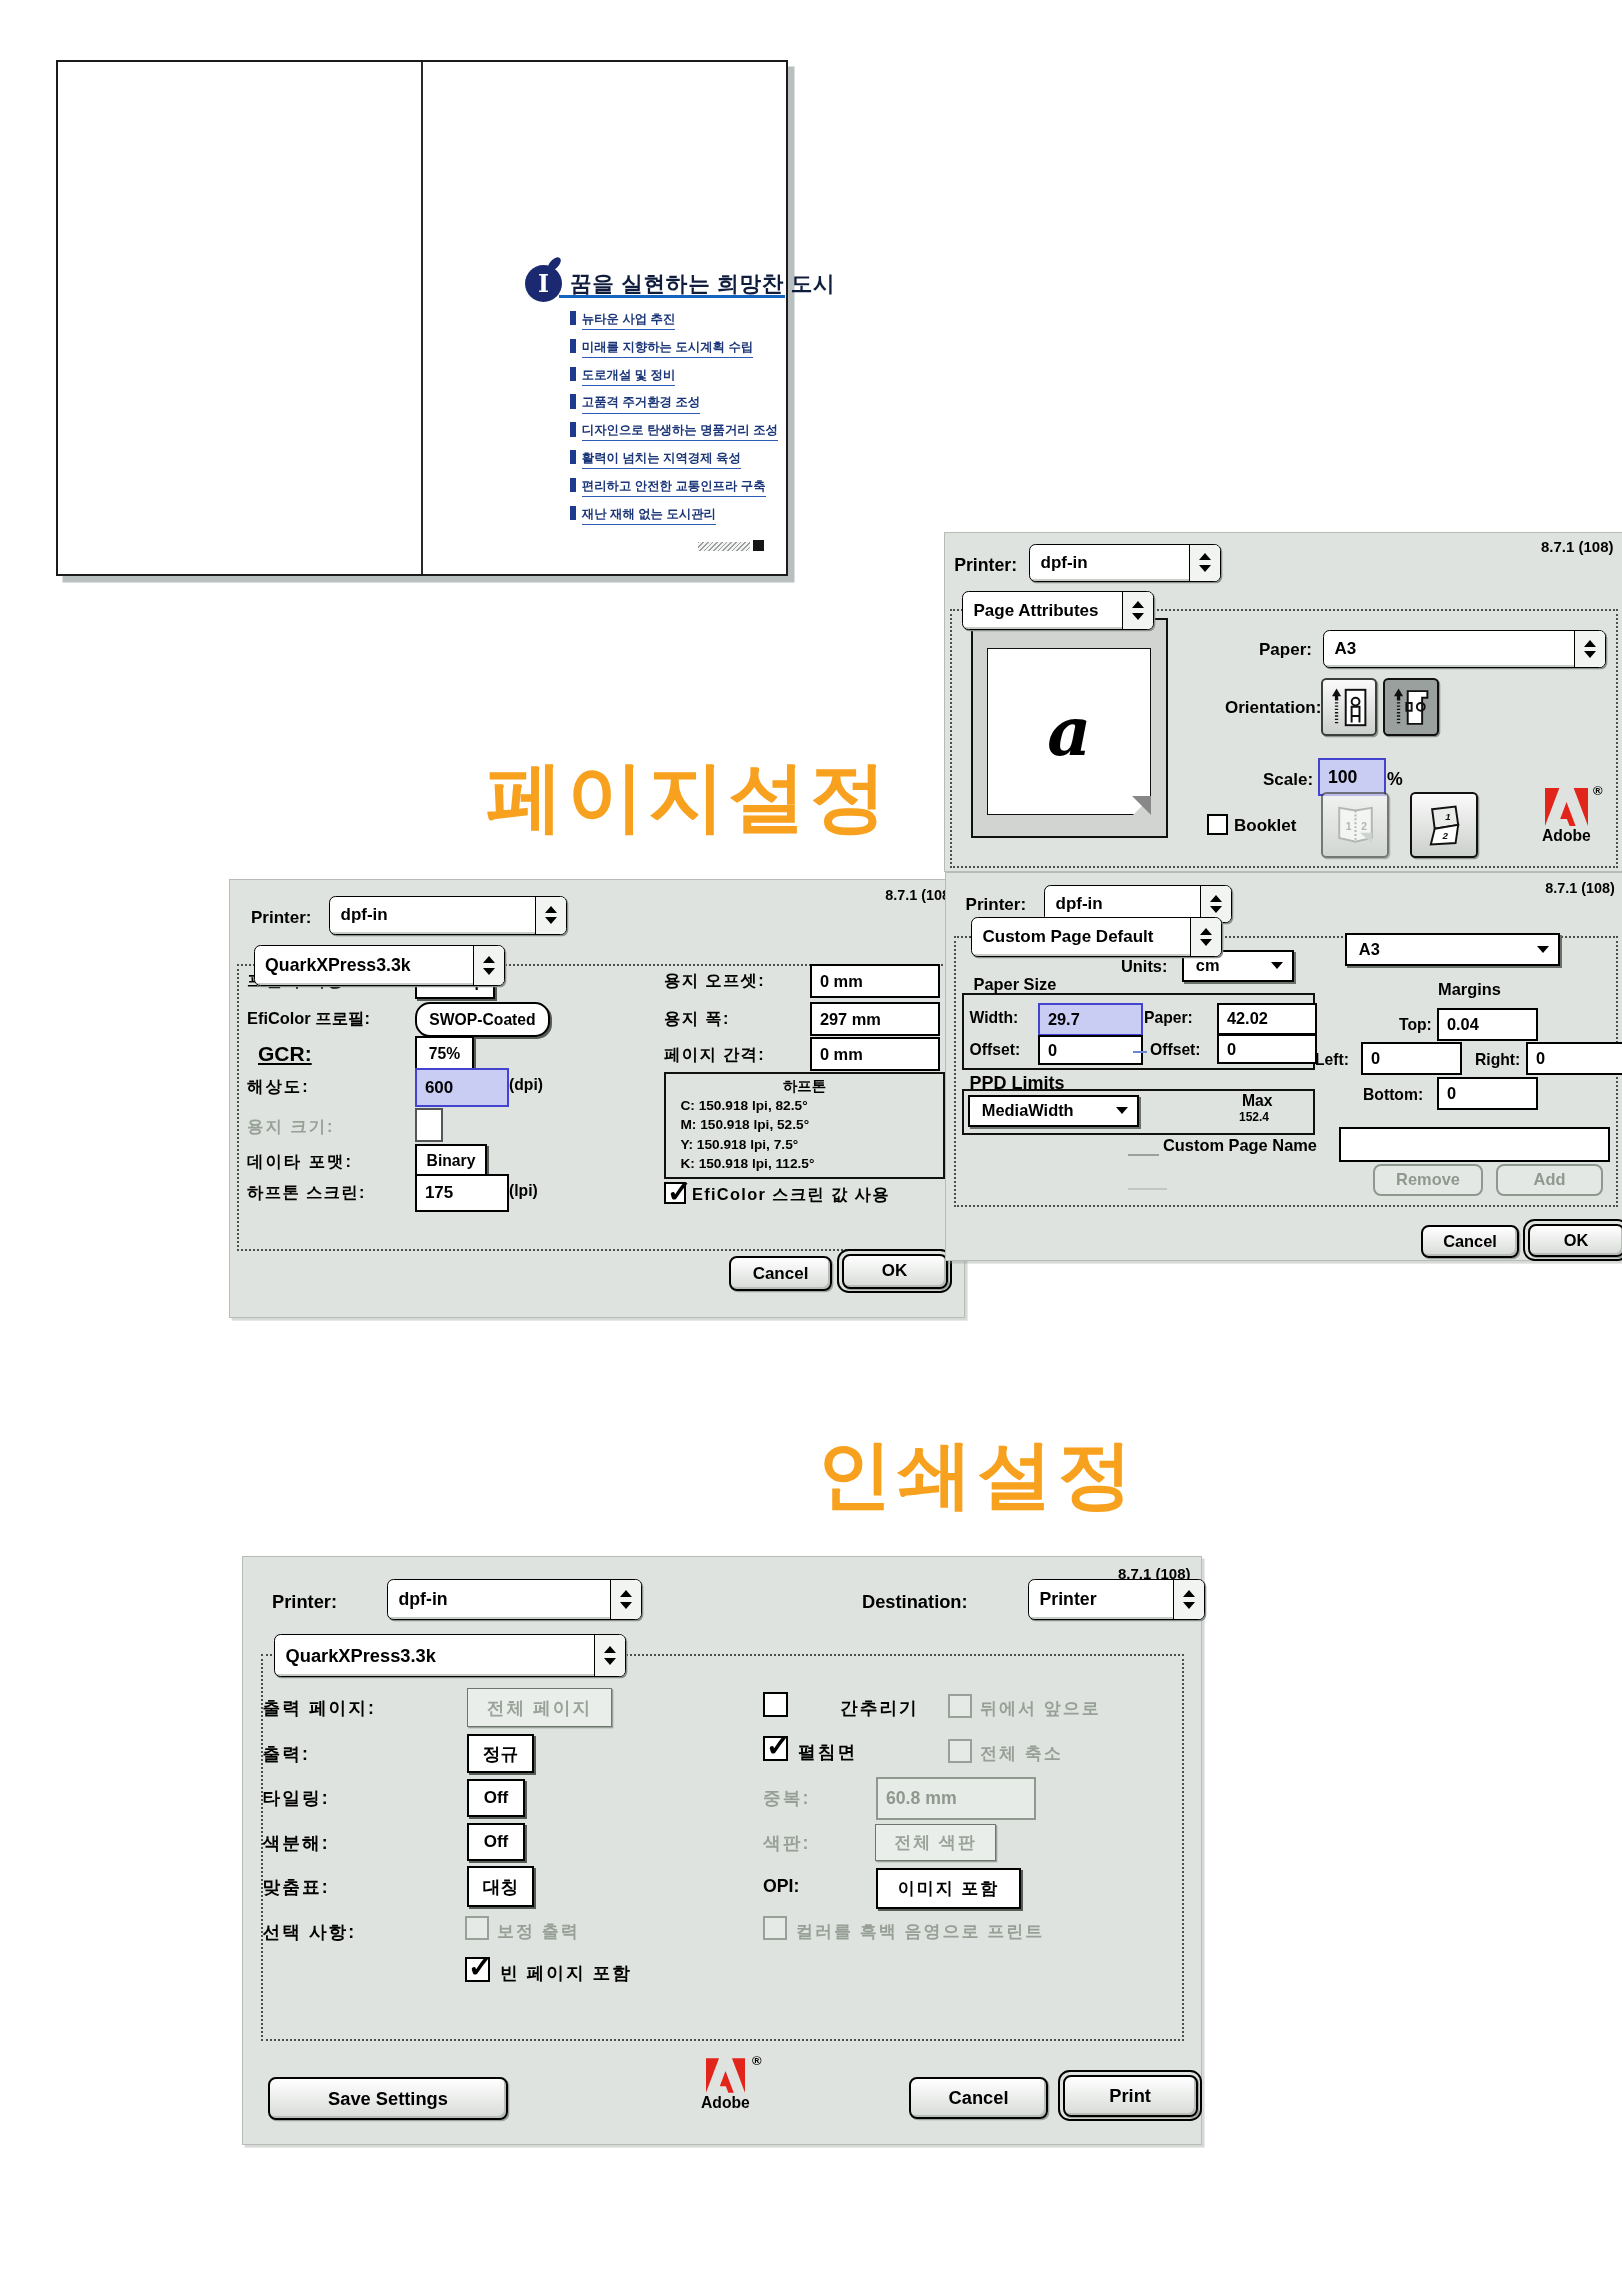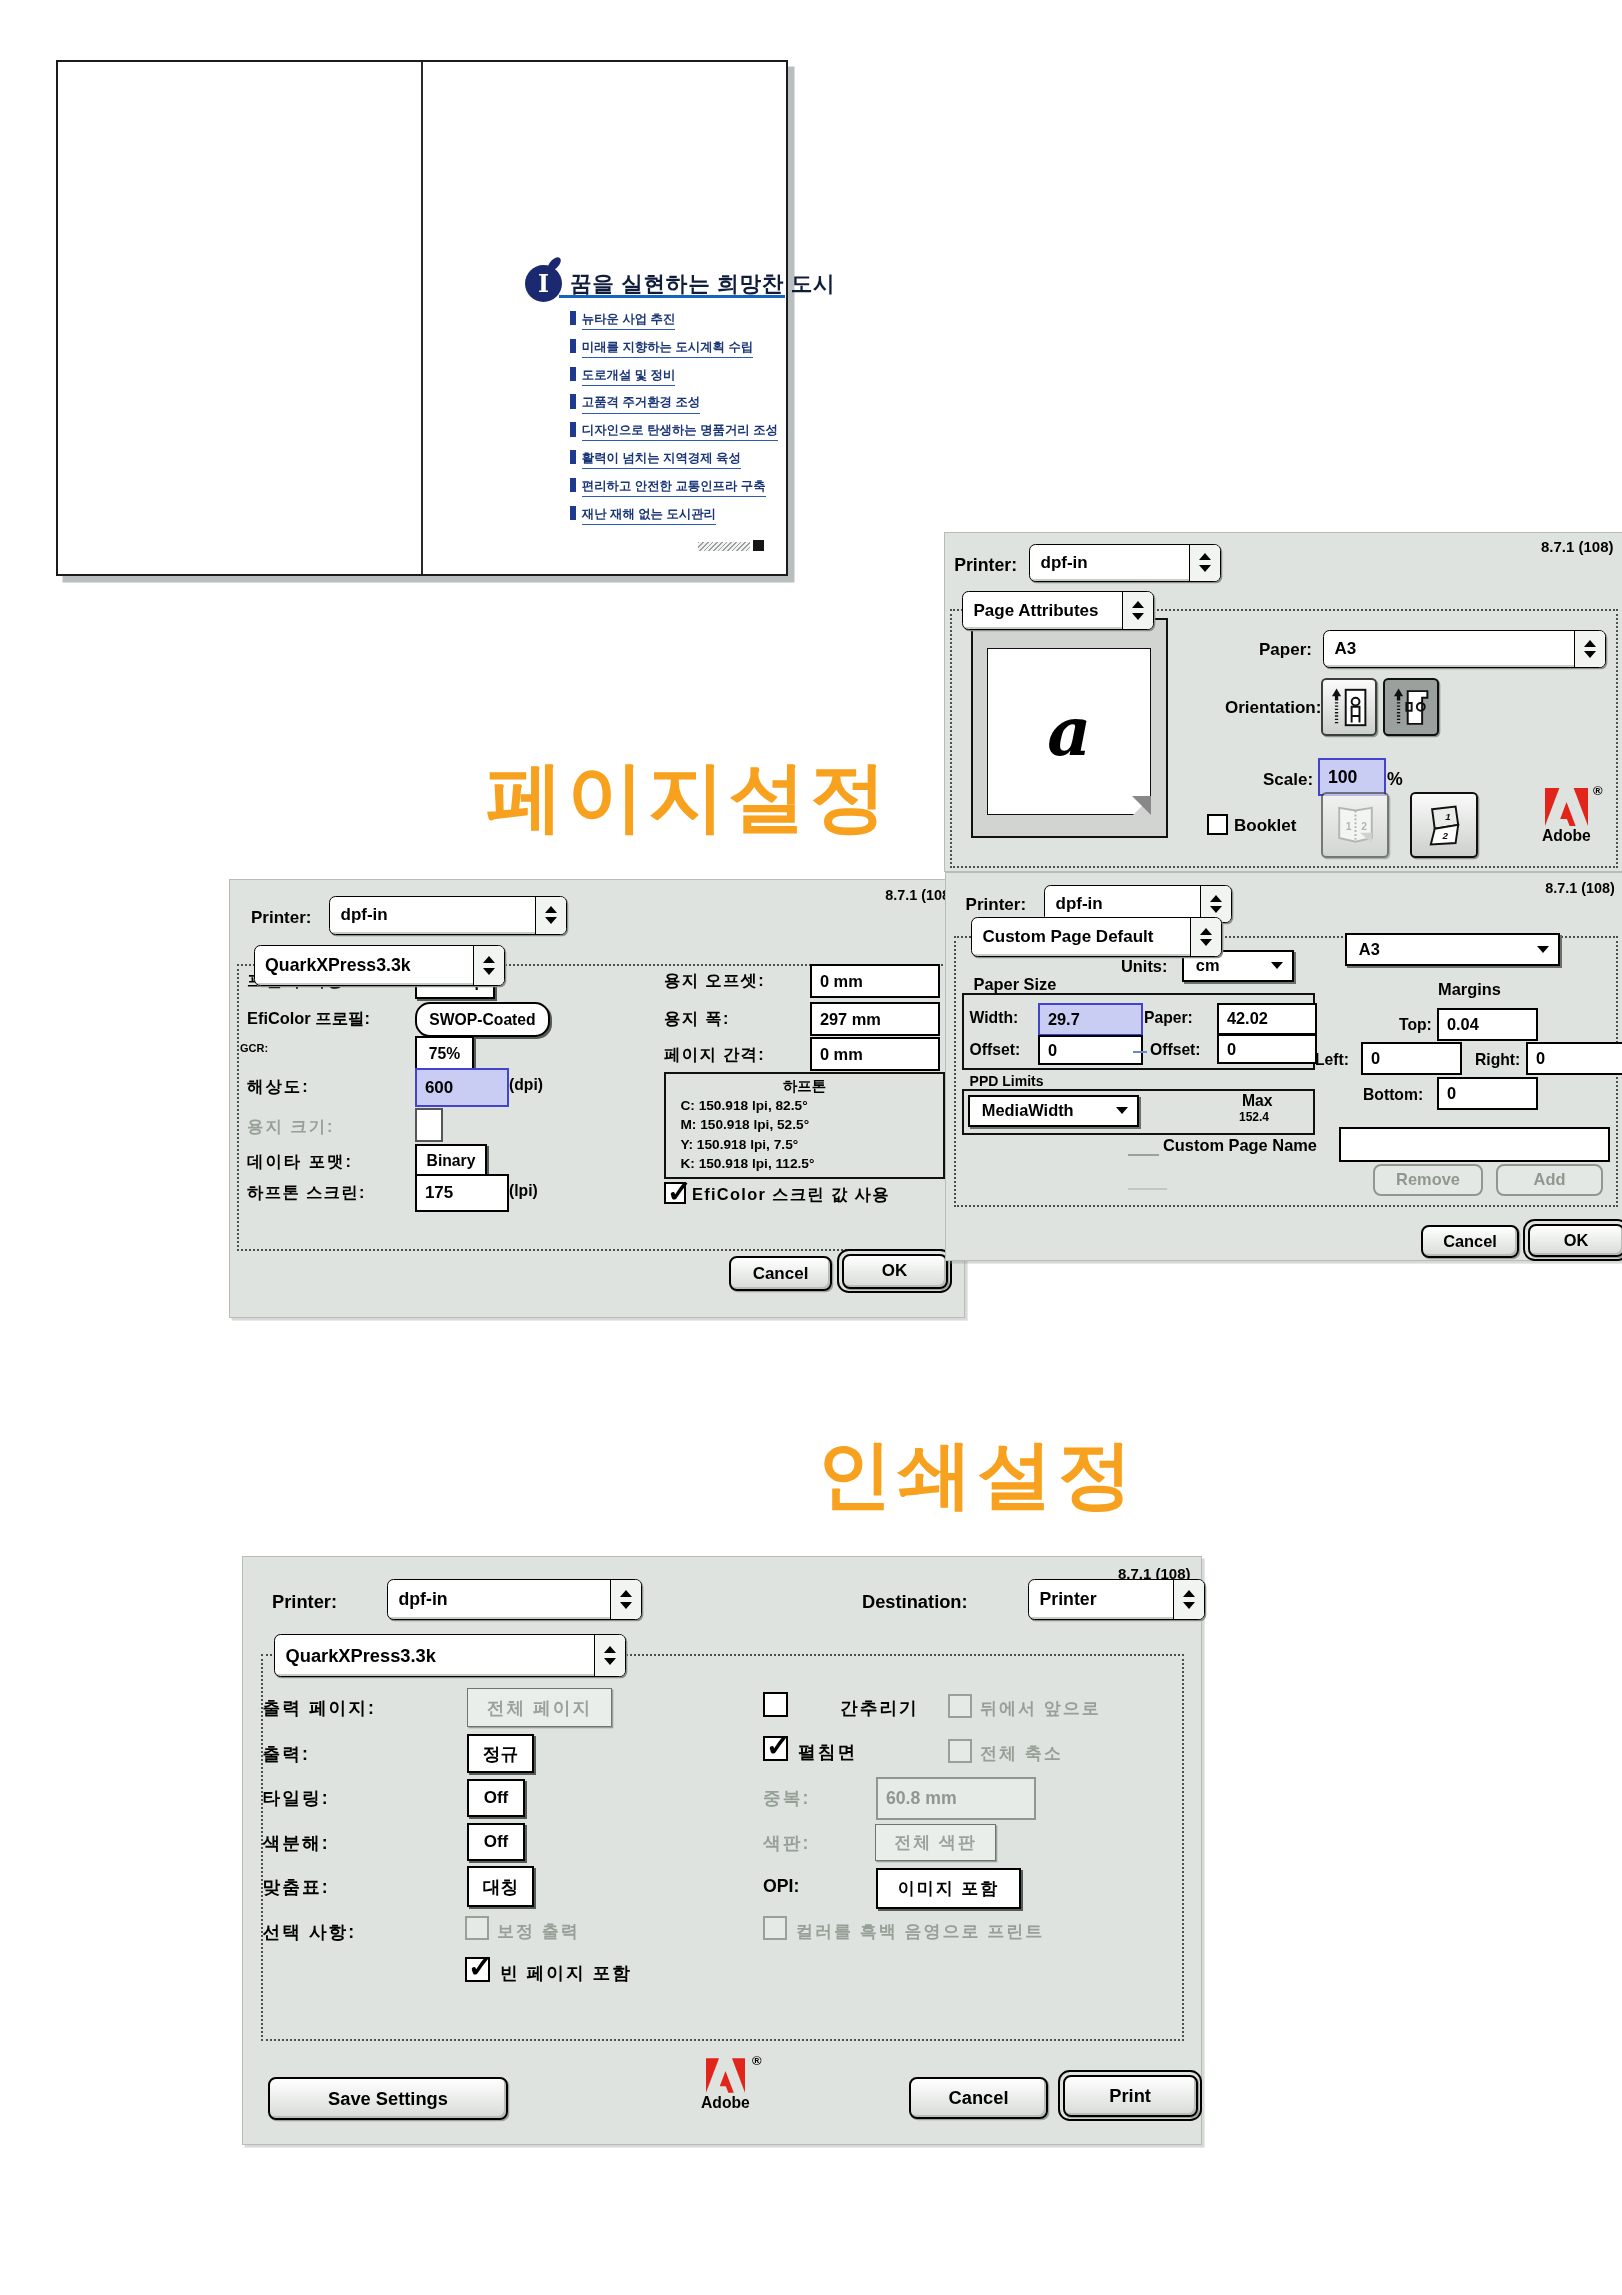--- a/index.html
+++ b/index.html
@@ -271,21 +271,21 @@
     <div class="lbl" style="left:17px;top:90px;font-size:16.4px;letter-spacing:2px;">프린터 기종:</div>
     <div class="vbtn" style="left:185px;top:84px;width:76px;height:31px;font-size:15.7px;">
         <span>JET Rip</span>
       </div>
 
     <div class="lbl" style="left:17px;top:128px;font-size:16.4px;">EfiColor 프로필:</div>
     <div class="vbtn" style="left:185px;top:122px;width:131px;height:31px;font-size:15.7px;border-radius:15px;">
         <span>SWOP-Coated</span>
       </div>
 
-    <div class="lbl" style="left:10px;top:162px;font-size:11px;">GCR:</div>
+    <div class="lbl" style="left:28px;top:162px;font-size:21px;text-decoration:underline;">GCR:</div>
     <div class="vbtn" style="left:185px;top:156px;width:55px;height:31px;font-size:15.7px;">
         <span>75%</span>
       </div>
 
     <div class="lbl" style="left:17px;top:196px;font-size:16.4px;letter-spacing:2px;">해상도:</div>
     <div class="field hl" style="left:185px;top:188px;width:82px;height:35px;font-size:17px;">
         <span>600</span>
       </div>
     <div class="lbl" style="left:279px;top:196px;font-size:15.7px;">(dpi)</div>
 
@@ -406,21 +406,21 @@
       </div>
     <div class="lbl" style="left:529px;top:178px;font-size:15.7px;">Right:</div>
     <div class="field" style="left:580px;top:169px;width:89px;height:29px;font-size:16.4px;">
         <span>0</span>
       </div>
     <div class="lbl" style="left:417px;top:213px;font-size:15.7px;">Bottom:</div>
     <div class="field" style="left:491px;top:204px;width:89px;height:29px;font-size:16.4px;">
         <span>0</span>
       </div>
 
-    <div class="lbl" style="left:23.6px;top:200px;font-size:14px;">PPD Limits</div>
+    <div class="lbl" style="left:23.6px;top:200px;font-size:18px;">PPD Limits</div>
     <div class="gbox" style="left:15.7px;top:216px;width:349px;height:42px;"></div>
     <div class="drop" style="left:22px;top:222px;width:167px;height:27.5px;font-size:16.4px;">
       <span class="ptxt">MediaWidth</span>
         <i class="tri-down"></i>
     </div>
     <div class="lbl" style="left:296px;top:219px;font-size:15.7px;">Max</div>
     <div class="lbl" style="left:293px;top:237px;font-size:12px;">152.4</div>
 
     <div class="abs" style="left:182px;top:281px;width:31px;height:2px;background:#9aa09a;"></div>
     <div class="lbl" style="left:217px;top:263px;font-size:16.4px;">Custom Page Name</div>

